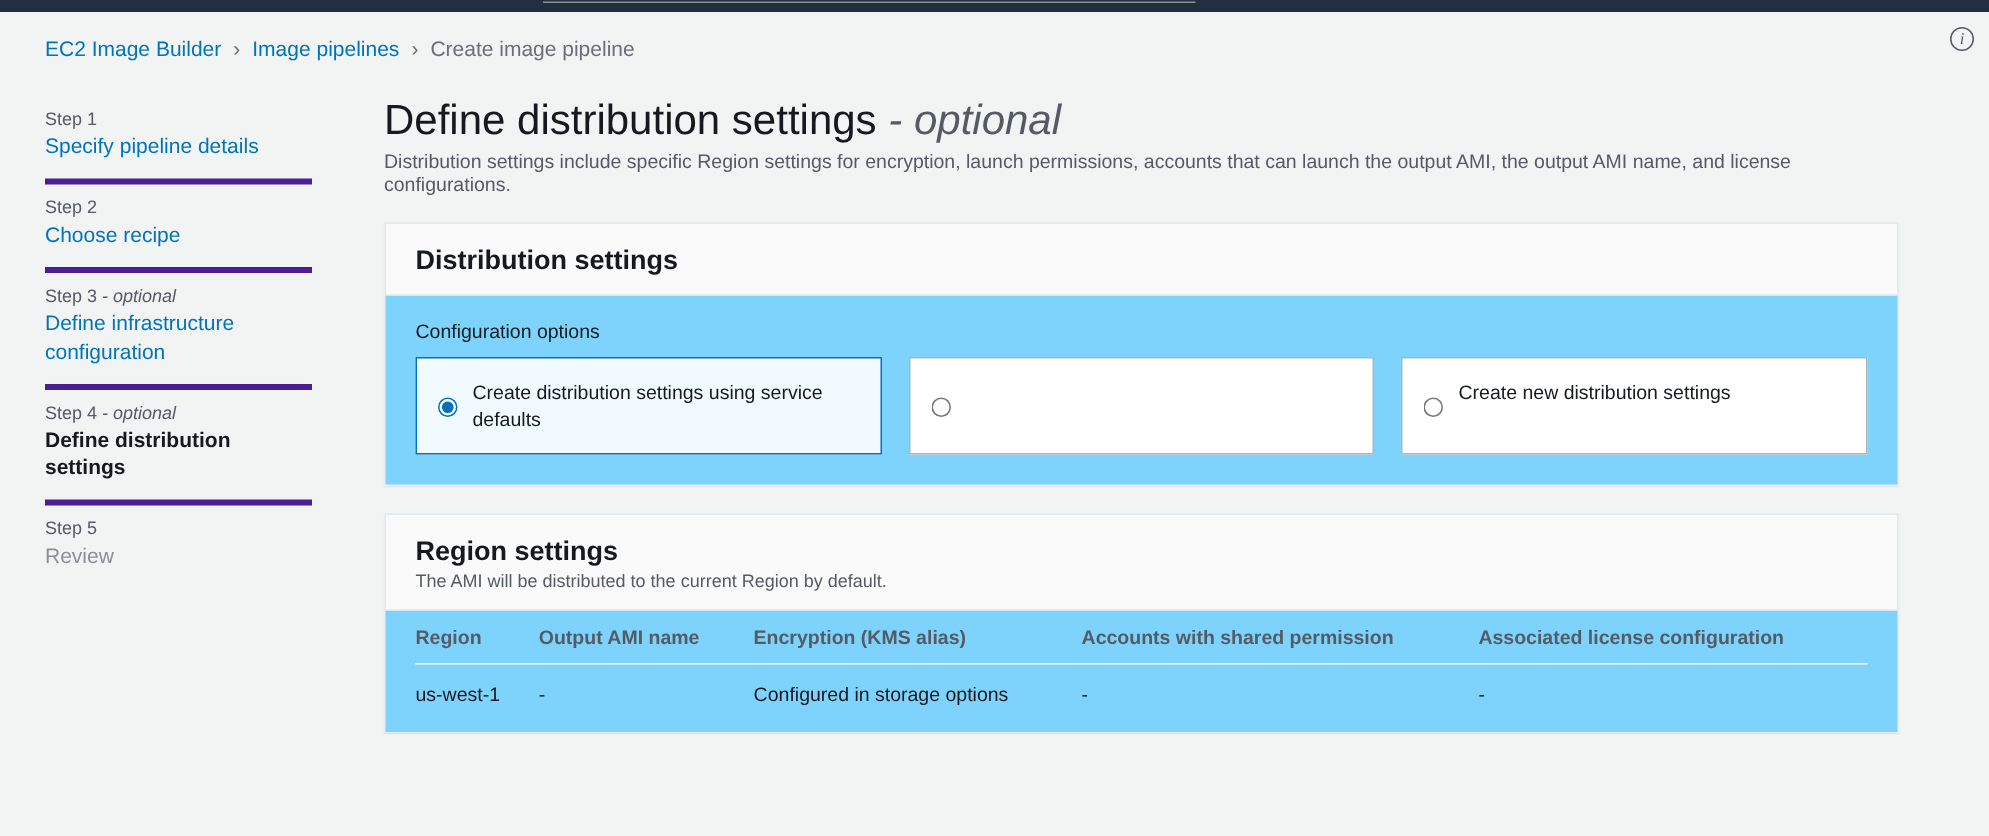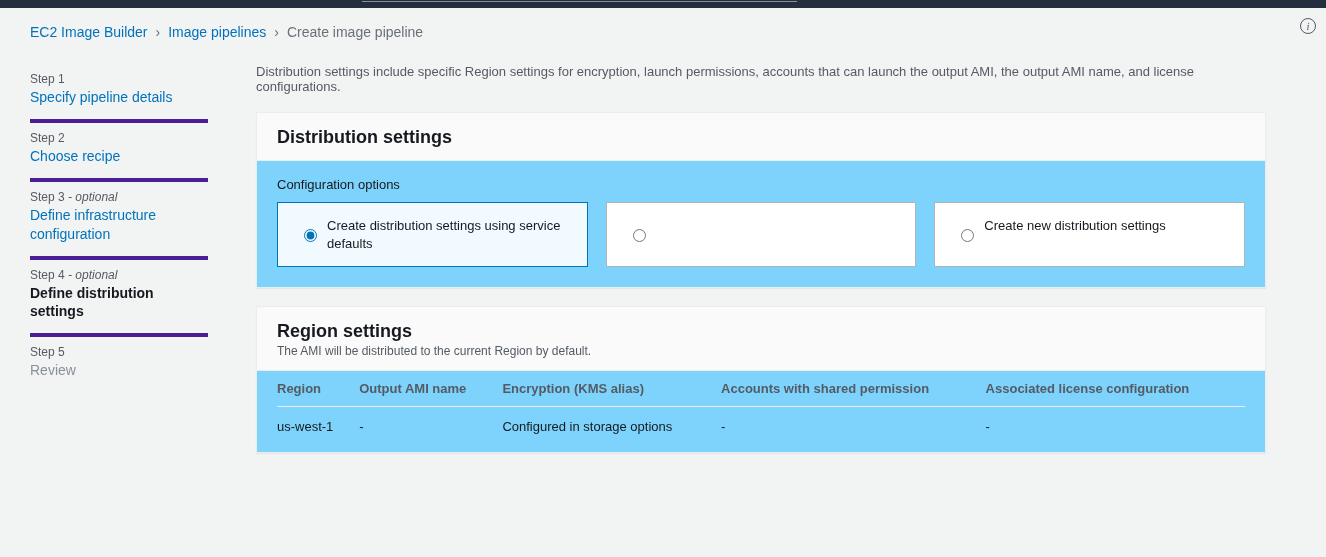--- a/index.html
+++ b/index.html
@@ -100,21 +100,21 @@
     color: #16191f;
     margin-bottom: 10px;
   }
   .options-row {
     display: flex;
     gap: 18px;
   }
   .option-card {
     flex: 1;
     border: 1px solid #aab7b8;
-    padding: 14px 26px;
+    padding: 14px 14px;
     display: flex;
     gap: 10px;
     cursor: pointer;
     background: #fff;
   }
   .option-card.selected {
     border: 1px solid #0073bb;
     background: #f1faff;
   }
   .option-card input[type=radio] {
@@ -227,20 +227,23 @@
       <div class="step-num"><span>Step 4</span><span class="opt"> - optional</span></div>
       <div class="step-title active">Define distribution settings</div>
     </div>
     <div class="step-block">
       <div class="step-num"><span>Step 5</span><span class="opt"></span></div>
       <div class="step-title disabled">Review</div>
     </div>
   </div>
 
   <div class="main">
+    <h1>
+      <span>Define distribution settings </span><span class="optional">- optional</span>
+    </h1>
     <p class="desc">Distribution settings include specific Region settings for encryption, launch permissions, accounts that can launch the output AMI, the output AMI name, and license configurations.</p>
 
     <div class="panel">
       <div class="panel-header">
         <h2>Distribution settings</h2>
       </div>
       <div class="panel-body">
         <div class="cfg-label">Configuration options</div>
         <div class="options-row">
           <label class="option-card selected">

